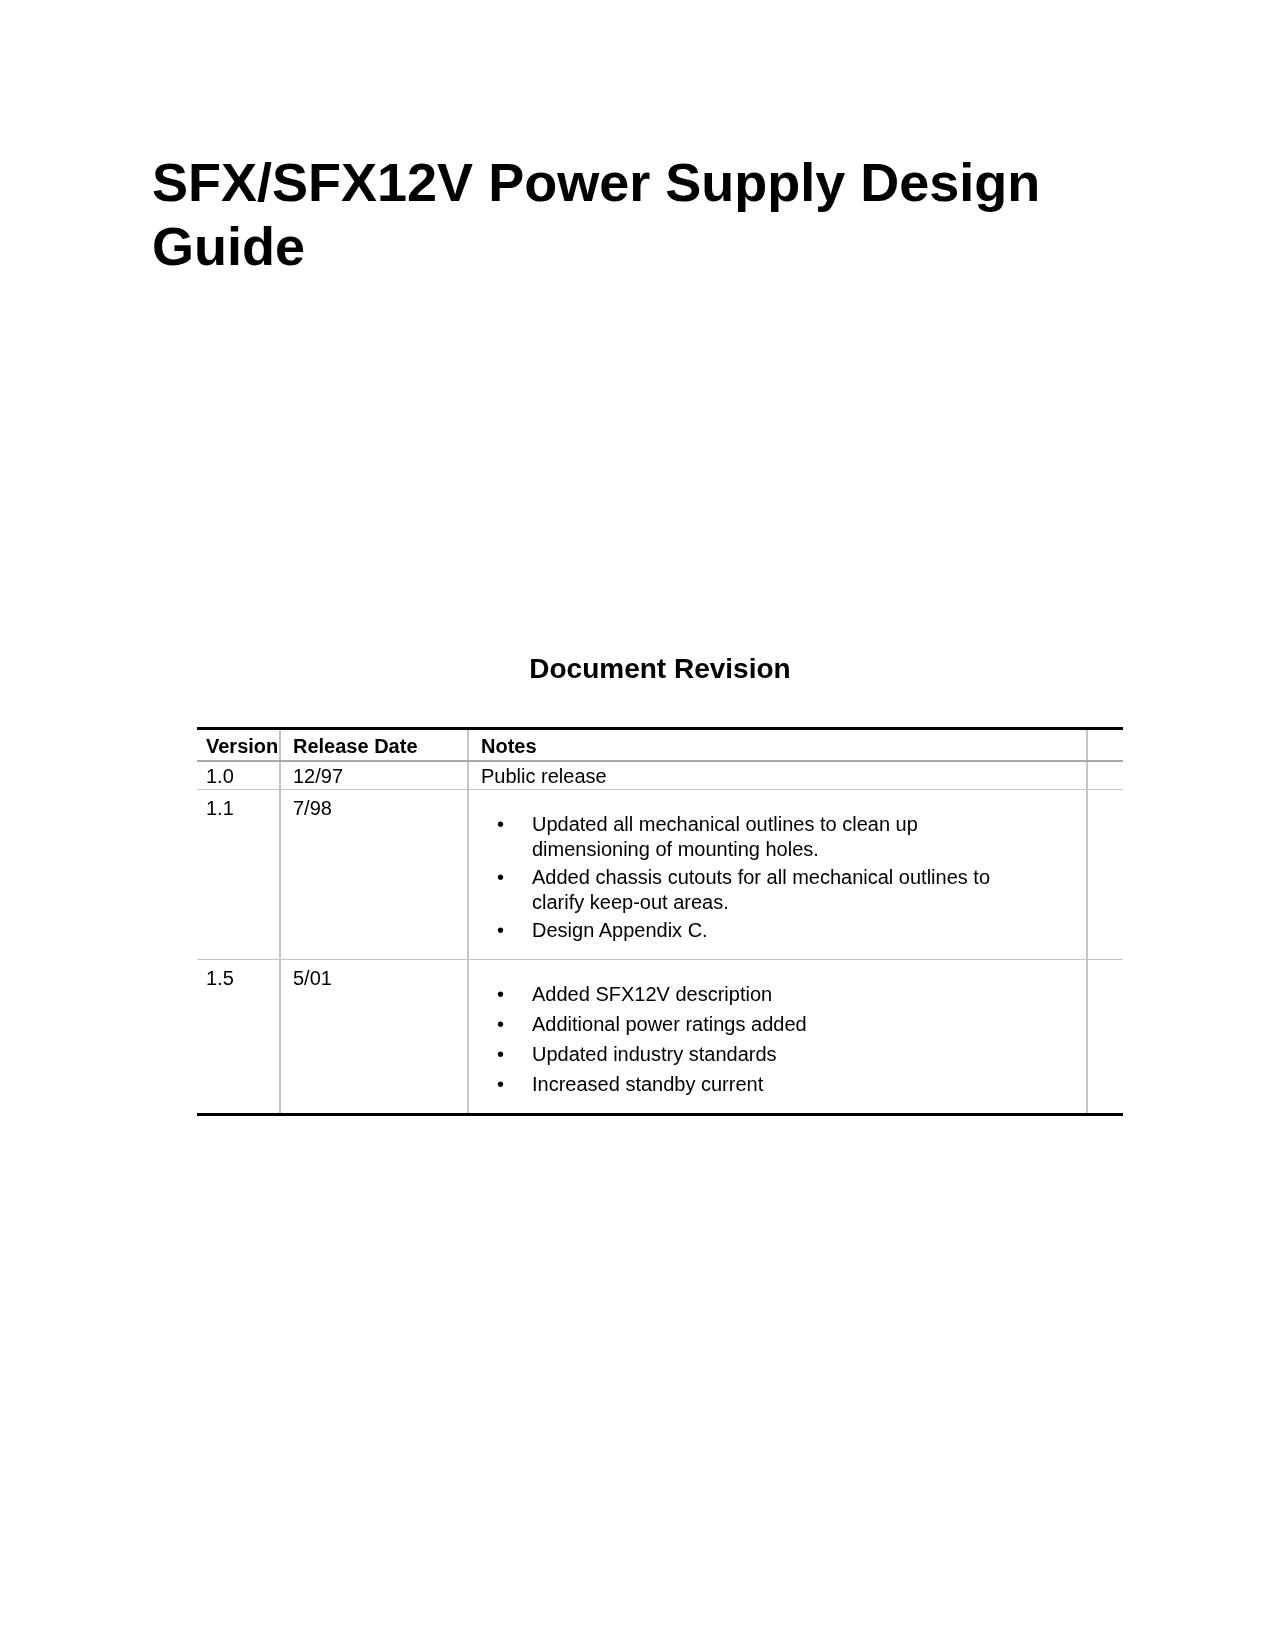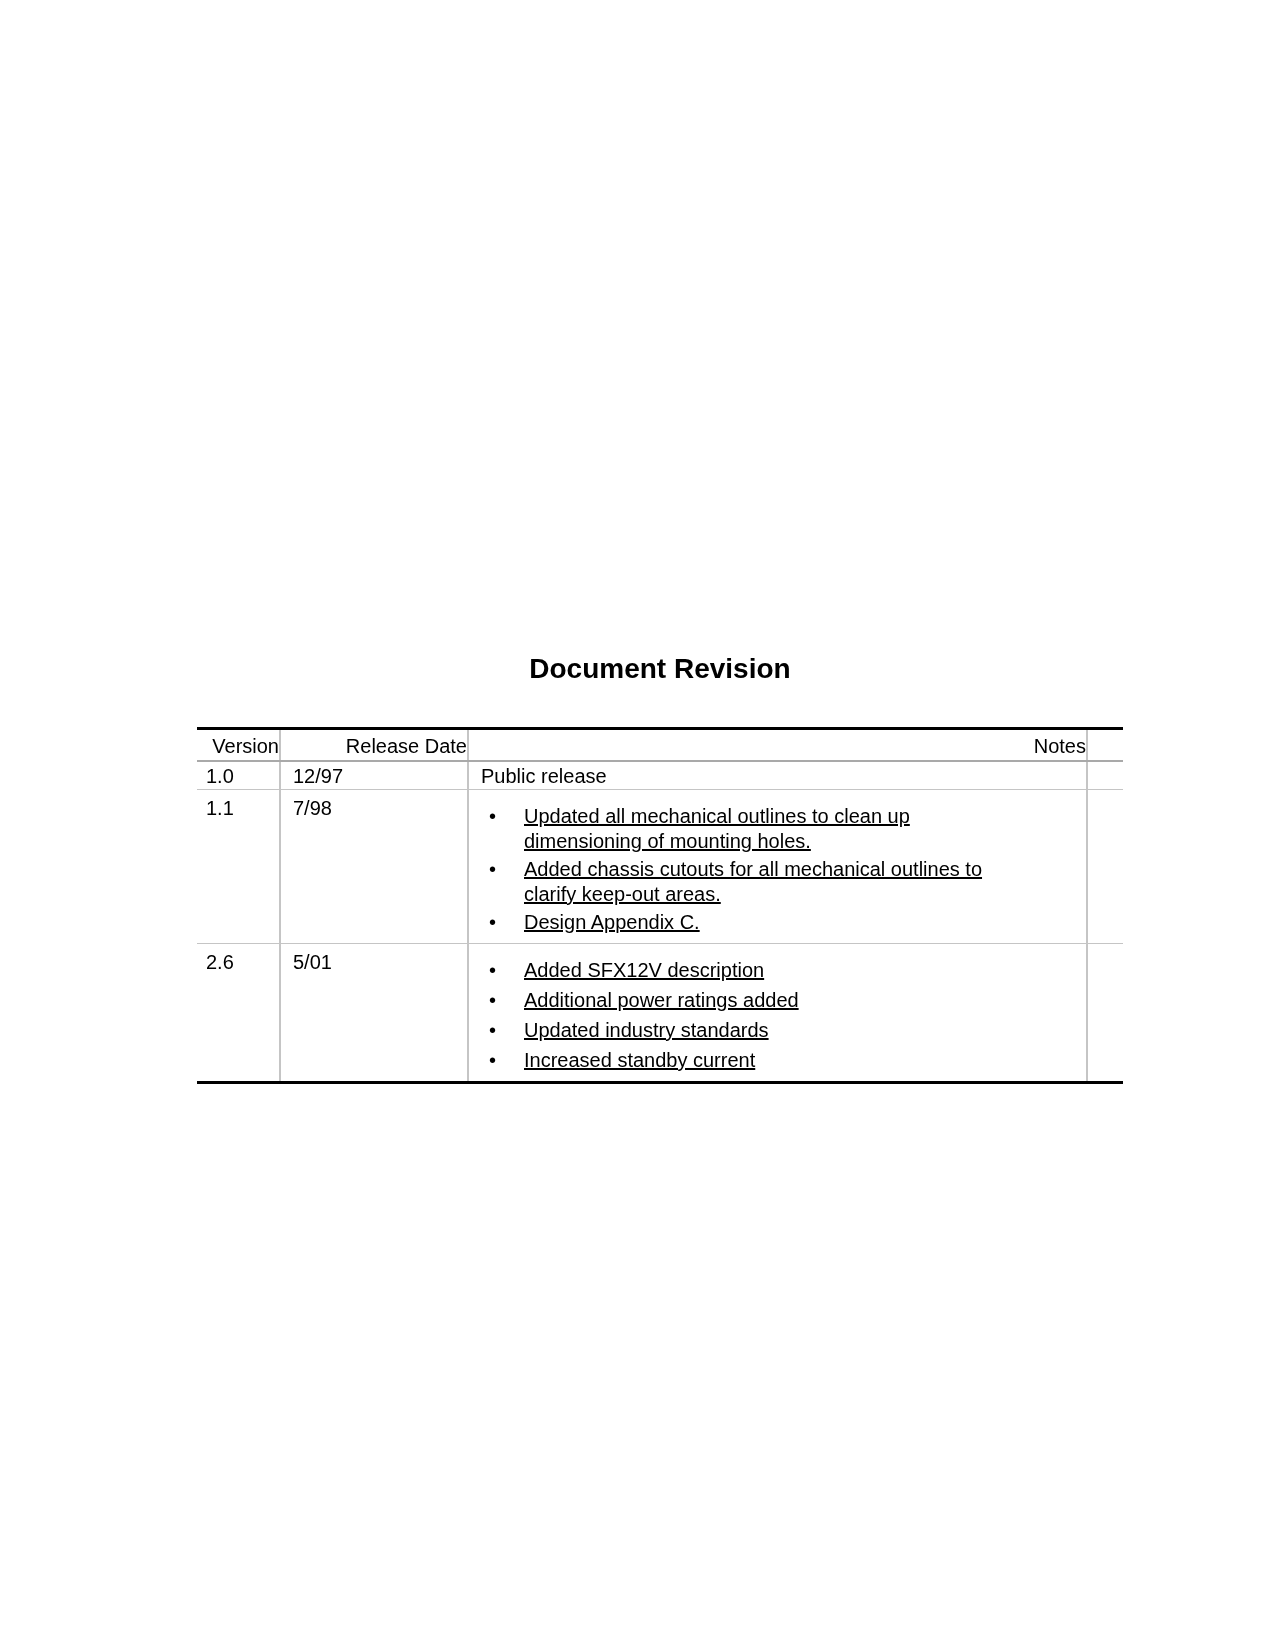--- a/index.html
+++ b/index.html
@@ -89,25 +89,24 @@
   }
   
   .rev-table th:nth-child(1), .rev-table td:nth-child(1),
   .rev-table th:nth-child(2), .rev-table td:nth-child(2),
   .rev-table th:nth-child(3), .rev-table td:nth-child(3) {
     border-right: 2px solid #c5c5c5;
   }
 
   .rev-table thead tr { height: 32px; }
   .rev-table thead th {
-    font-weight: normal;
+    font-weight: bold;
     border-bottom: 2px solid #a9a9a9;
     padding-top: 5px;
     line-height: 22px;
-    text-align: right;
   }
   .rev-table th:nth-child(1), .rev-table td:nth-child(1) { padding-left: 9px; }
   .rev-table th:nth-child(2), .rev-table td:nth-child(2) { padding-left: 12px; }
   .rev-table th:nth-child(3), .rev-table td:nth-child(3) { padding-left: 12px; }
 
   .rev-table tbody tr.row-10 { height: 29px; }
   .rev-table tbody tr.row-10 td {
     border-bottom: 1px solid #c5c5c5;
     padding-top: 4px;
     line-height: 21px;
@@ -119,25 +118,24 @@
     line-height: 25px;
   }
   .rev-table tbody tr.row-20 { height: 121px; }
   .rev-table tbody tr.row-20 td {
     padding-top: 5px;
     line-height: 26px;
   }
 
   
   .notes ul {
-    margin: 8px;
+    margin: 16px;
     padding: 0;
     list-style: none;
     width: 525px;
-    text-decoration: underline;
   }
   .notes li {
     position: relative;
     padding-left: 35px;
   }
   .notes li::before {
     content: "\2022";
     position: absolute;
     left: 0;
     top: 0;
@@ -145,20 +143,21 @@
   tr.row-11 .notes li { line-height: 25px; }
   tr.row-11 .notes li + li { margin-top: 3px; }
   tr.row-20 .notes li { line-height: 26px; }
   tr.row-20 .notes li + li { margin-top: 4px; }
 </style>
 </head>
 <body>
 
 <div class="page">
 
+  <h1 class="doc-title">SFX/SFX12V Power Supply Design Guide</h1>
 
 
   <h2 class="section-heading">Document Revision</h2>
 
   <table class="rev-table">
     <colgroup>
       <col class="c-version">
       <col class="c-date">
       <col class="c-notes">
       <col class="c-spacer">
@@ -188,21 +187,21 @@
           <ul>
             <li>Updated all mechanical outlines to clean up dimensioning of mounting holes.</li>
             <li>Added chassis cutouts for all mechanical outlines to clarify keep-out areas.</li>
             <li>Design Appendix C.</li>
           </ul>
         </td>
         <td></td>
       </tr>
 
       <tr class="row-20">
-        <td>2.6</td>
+        <td>1.5</td>
         <td>5/01</td>
         <td class="notes">
           <ul>
             <li>Added SFX12V description</li>
             <li>Additional power ratings added</li>
             <li>Updated industry standards</li>
             <li>Increased standby current</li>
           </ul>
         </td>
         <td></td>

